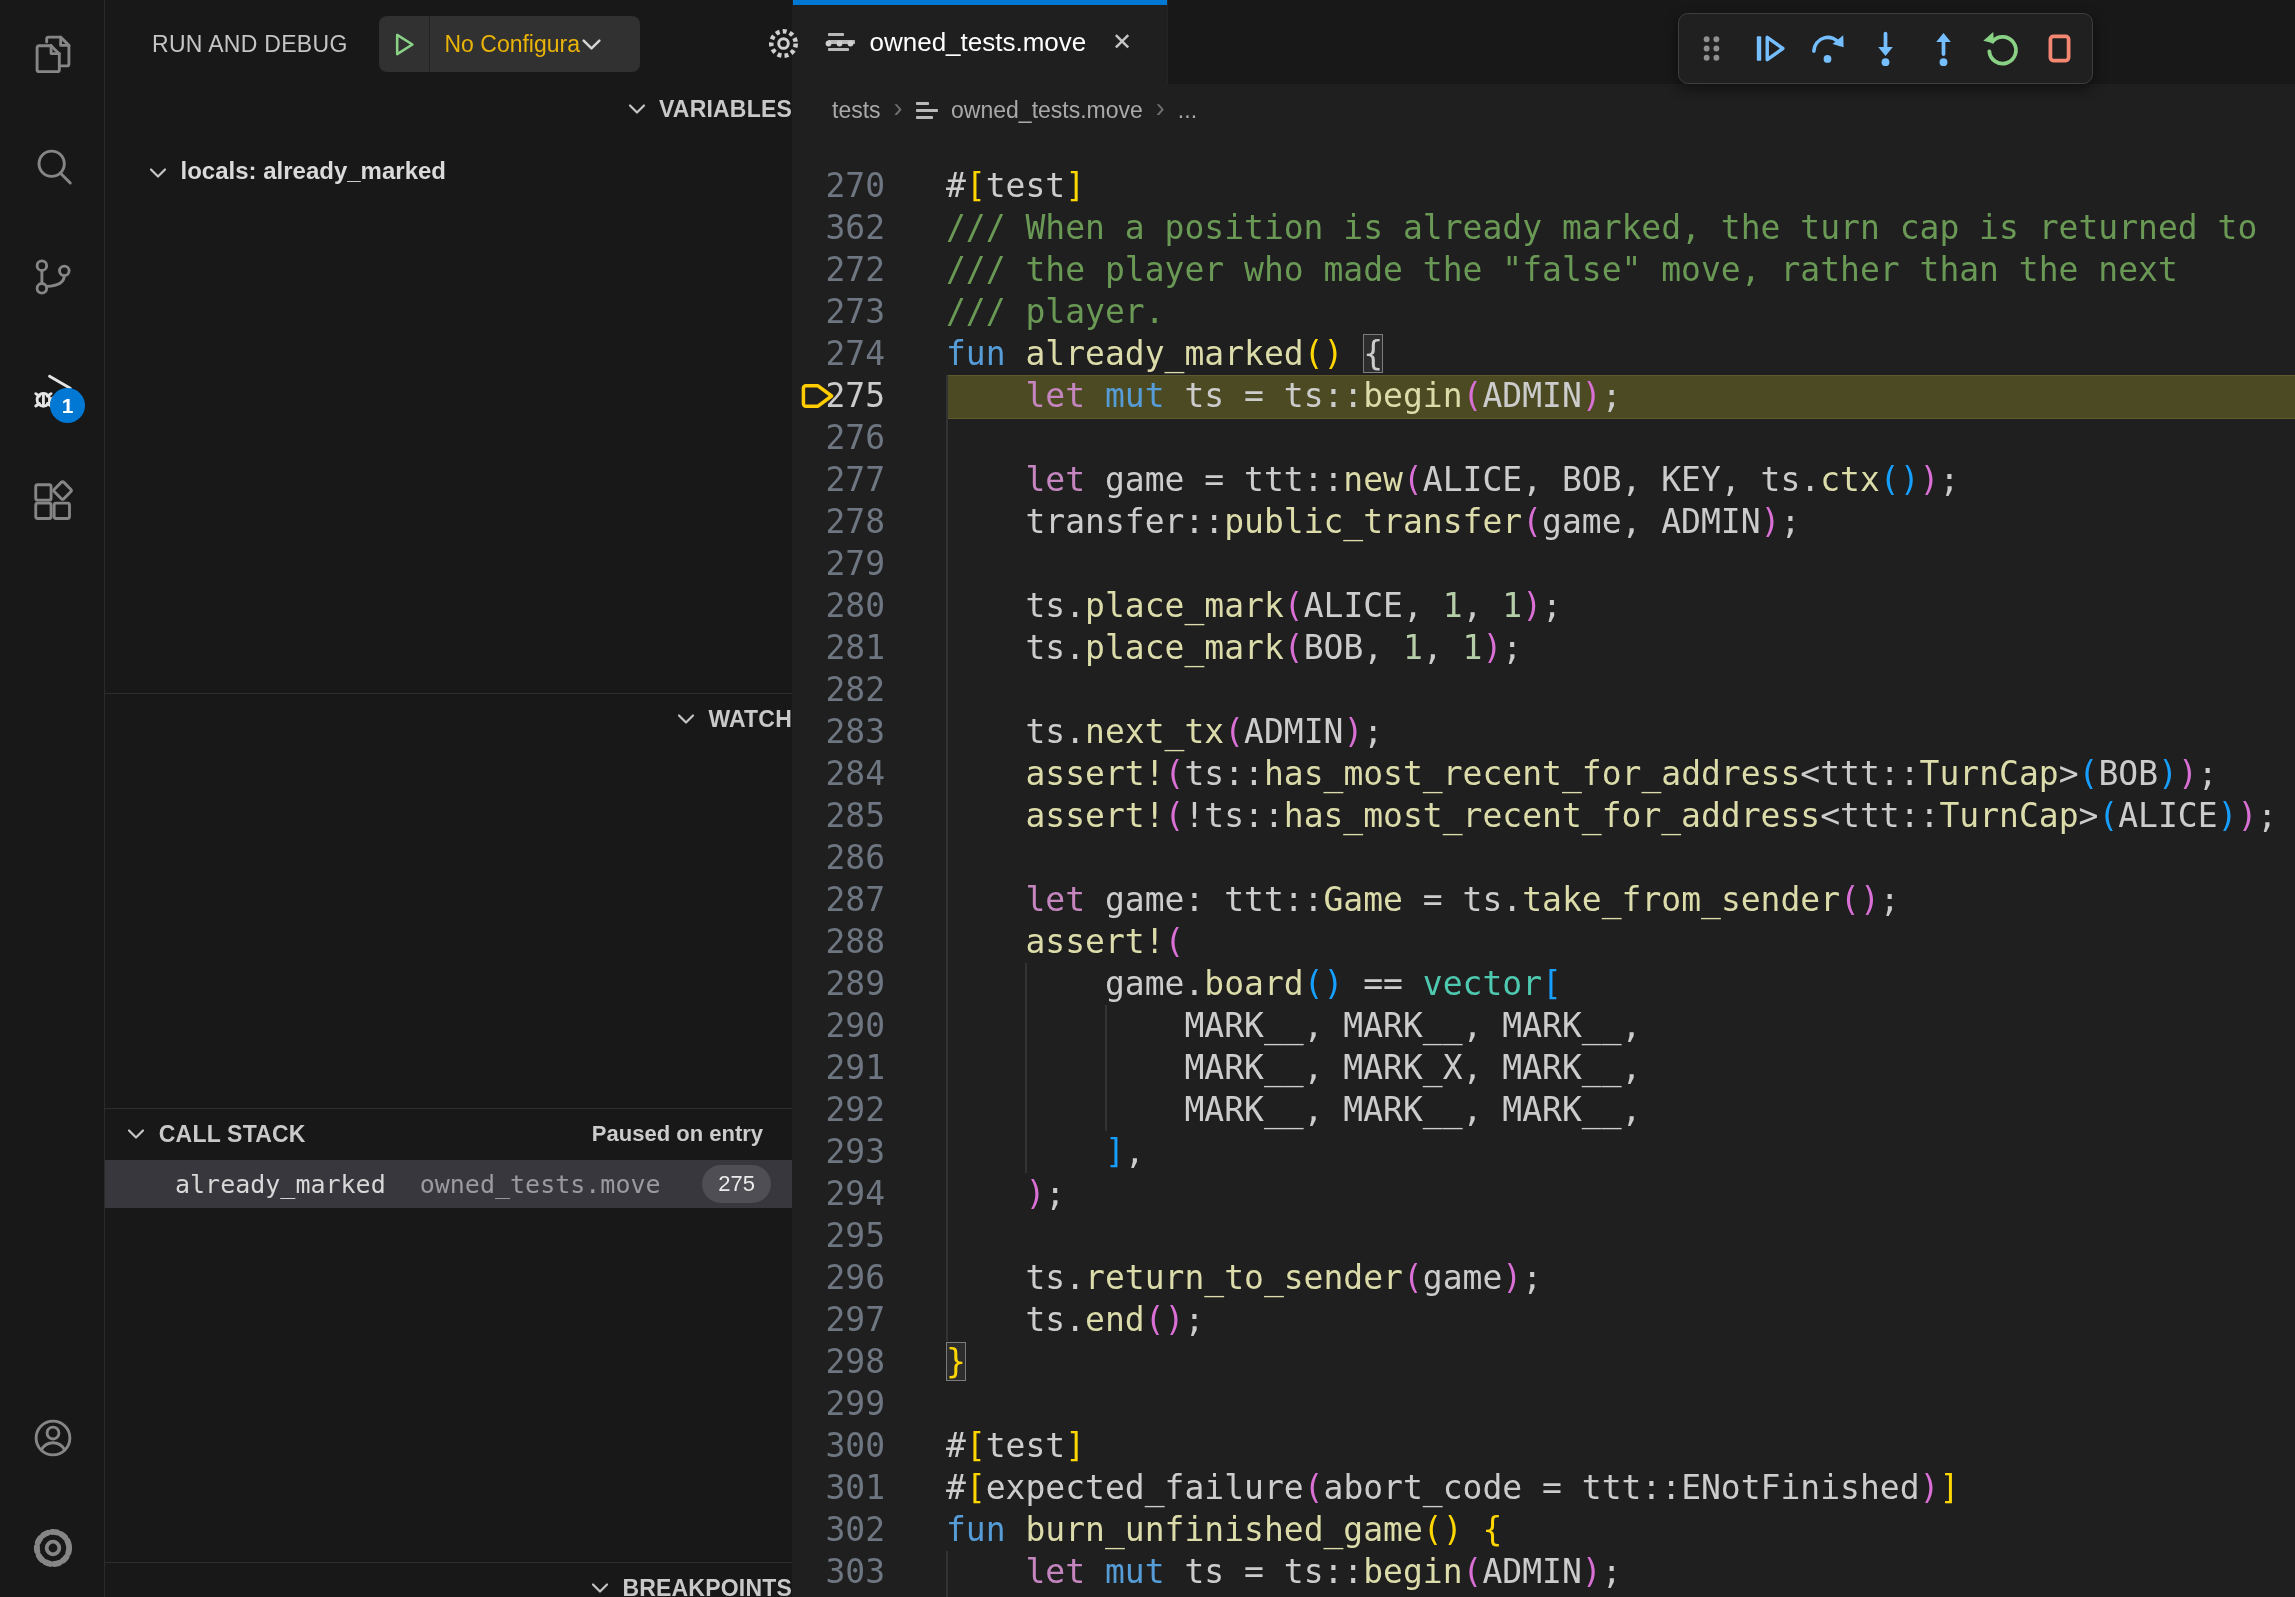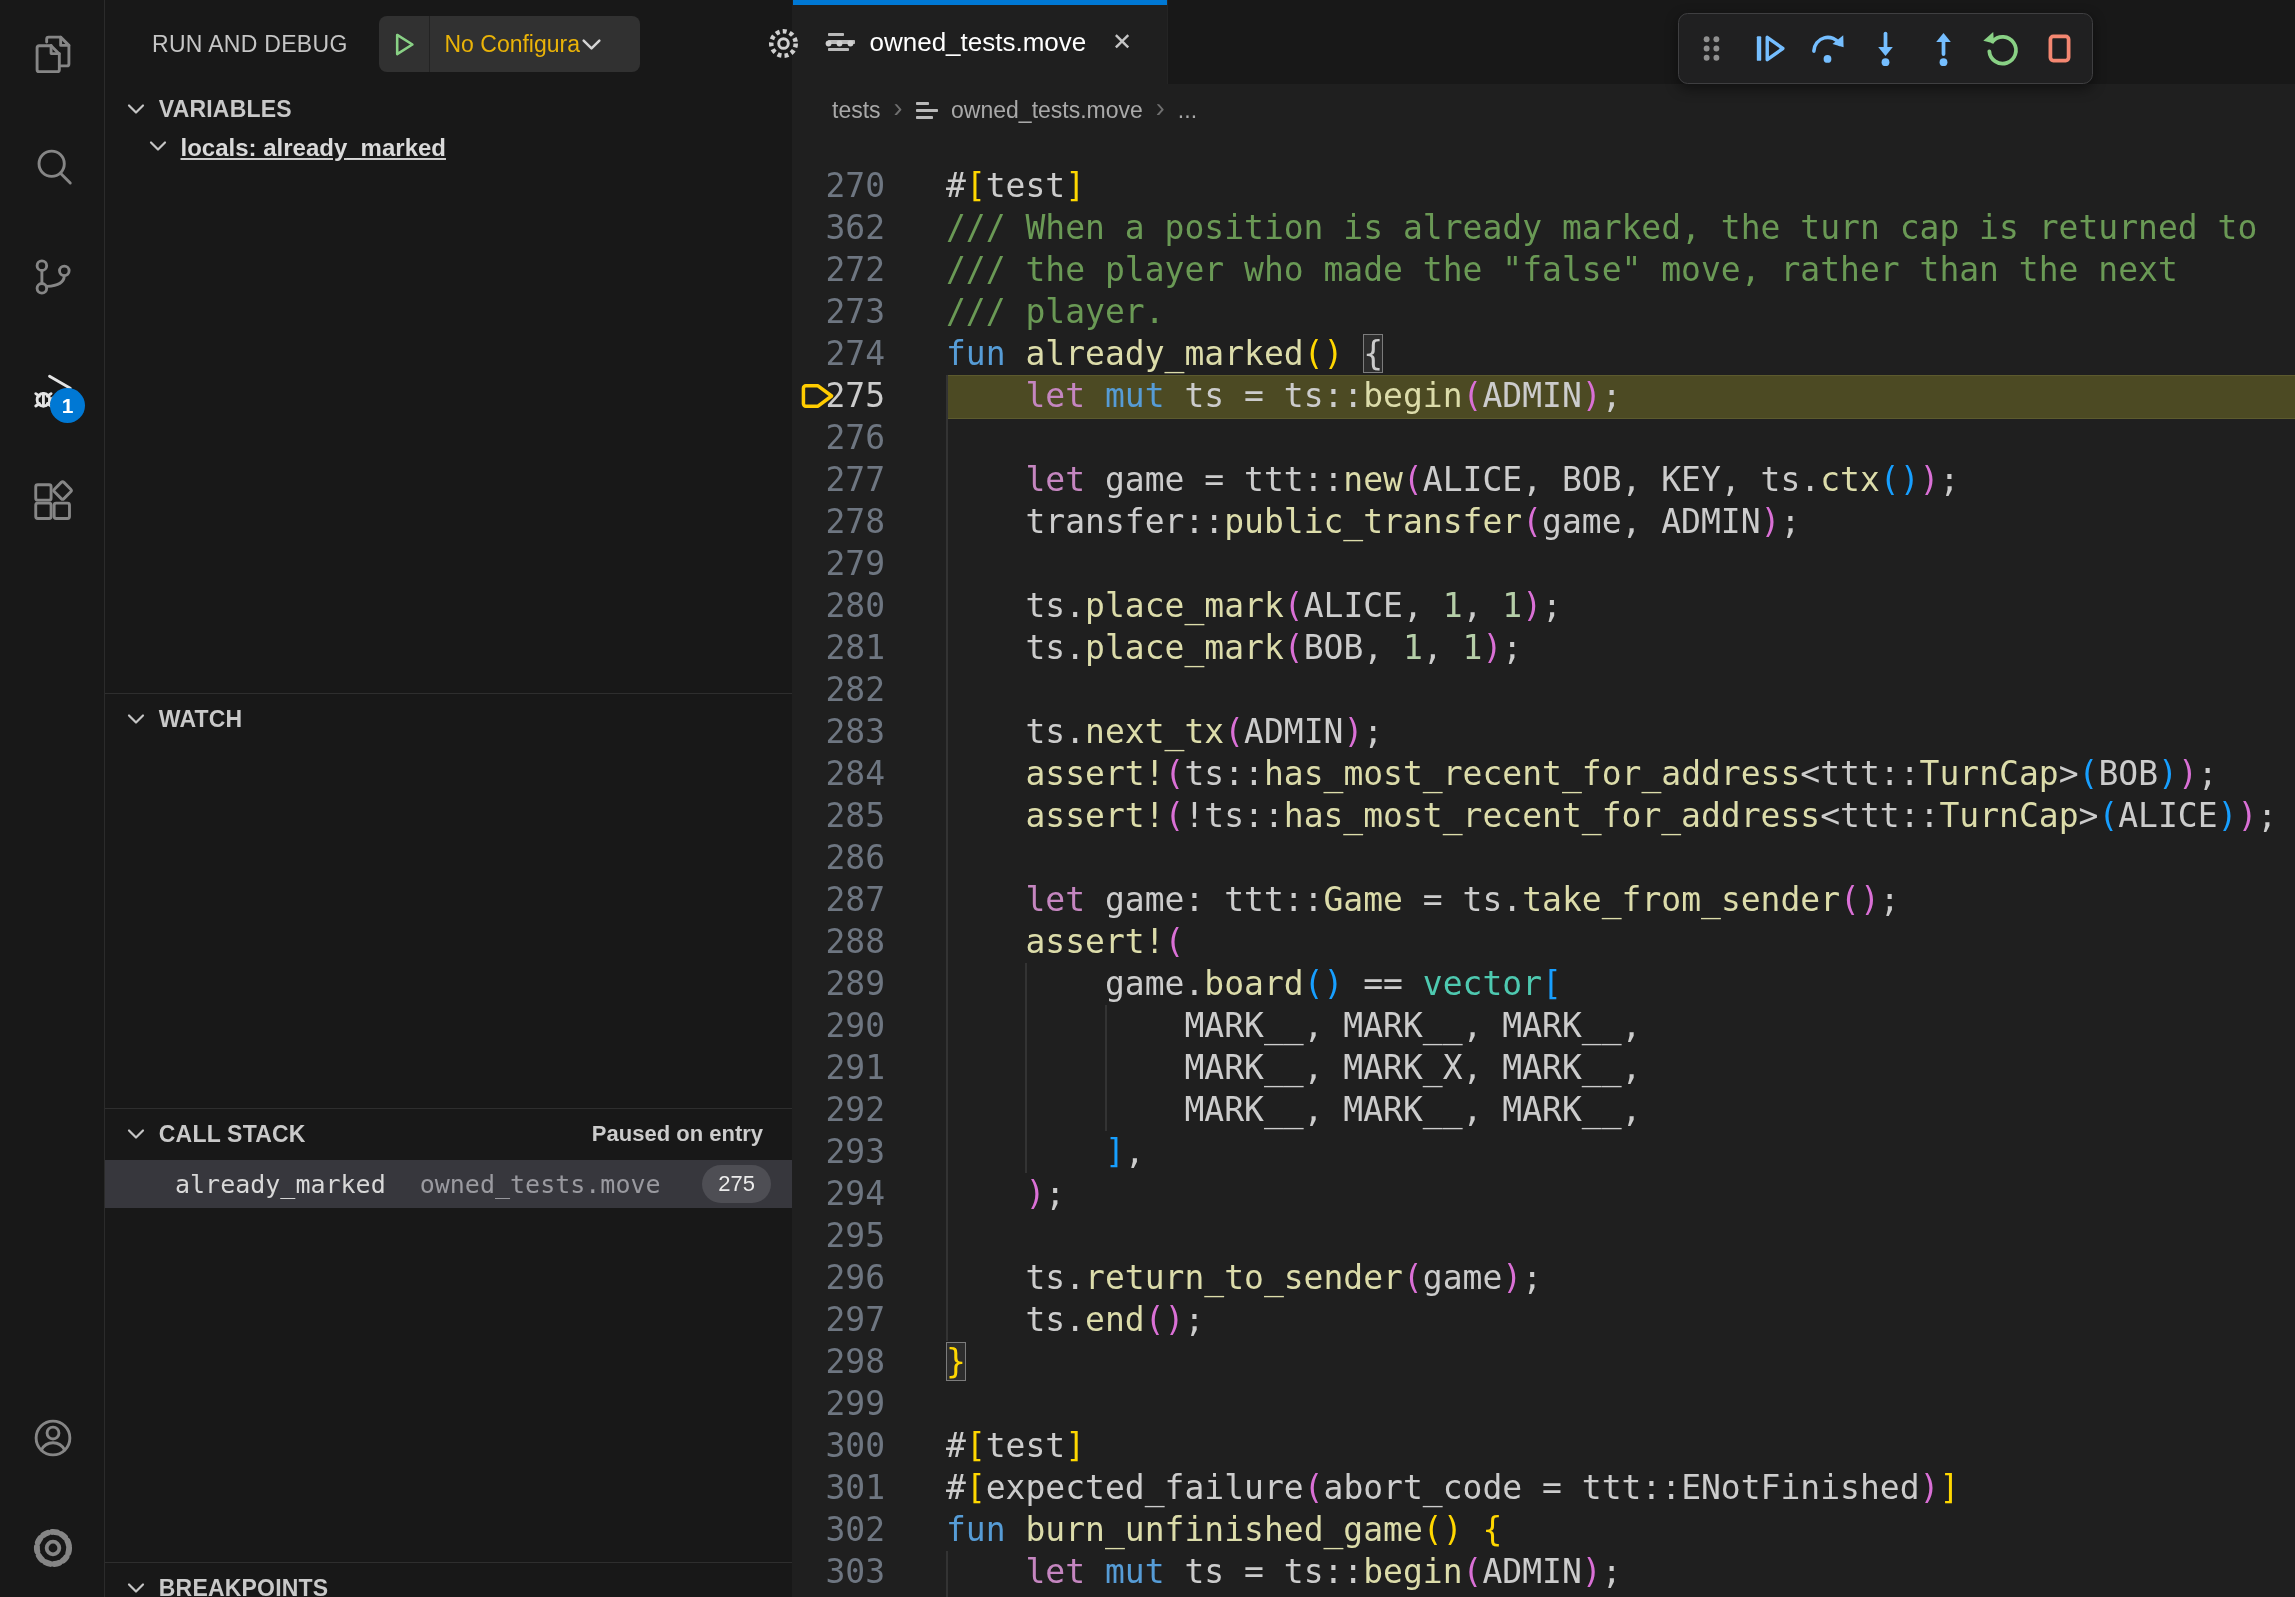--- a/index.html
+++ b/index.html
@@ -31,25 +31,25 @@
   .cfg-play { width:51px; height:100%; display:flex; align-items:center; justify-content:center;
     border-right:0.8px solid #232323; flex:none; }
   .cfg-play svg { width:27px; height:27px; }
   .cfg-label { font-size:23px; color:#eab308; margin-left:14.5px; white-space:nowrap; overflow:hidden; max-width:159px; flex:none; }
   .cfg-chevron { margin-left:-1.6px; flex:none; display:flex; }
   .sb-gear, .sb-dots { position:absolute; top:22.5px; width:42px; height:42px;
     display:flex; align-items:center; justify-content:center; cursor:pointer; }
   .sb-gear { left:657px; } .sb-dots { left:713px; }
   .section { position:absolute; left:0; right:0; }
   .sec-border { border-top:0.8px solid #2e2e2e; }
-  .sec-header { height:50px; display:flex; align-items:center; cursor:pointer; }
+  .sec-header { height:50px; display:flex; align-items:center; cursor:pointer;justify-content:flex-end; }
   .chev { display:flex; margin-left:19.3px; margin-right:10.5px; flex:none; }
   .sec-label { font-size:23px; font-weight:700; color:#c9c9c9; letter-spacing:0.2px; }
   .sec-status { margin-left:auto; margin-right:29px; font-size:22px; font-weight:600; color:#cccccc; }
-  .tree-row { height:51px; display:flex; align-items:flex-start; cursor:pointer;text-decoration:underline; }
+  .tree-row { height:51px; display:flex; align-items:flex-end; cursor:pointer; }
   .tree-row .chev { margin-left:41px; }
   .tree-label { font-size:24px; font-weight:600; color:#dadada; }
   .frame-row { position:absolute; left:0; right:0; height:48px; background:var(--selection_row,#37373d);
     display:flex; align-items:center; cursor:pointer; }
   .frame-name { margin-left:70px; font-family:"DejaVu Sans Mono",monospace; font-size:25px; color:#d8d8d8; }
   .frame-file { margin-left:34px; font-family:"DejaVu Sans Mono",monospace; font-size:25px; color:#9a9aa0; }
   .frame-badge { margin-left:auto; margin-right:21px; background:#4e4e54; color:#ececec;
     font-size:22px; border-radius:19.3px; padding:5.6px 16px; }
   
   .editor { position:absolute; left:793px; top:0; right:0; height:100%; background:var(--editor_bg,#1f1f1f); }

